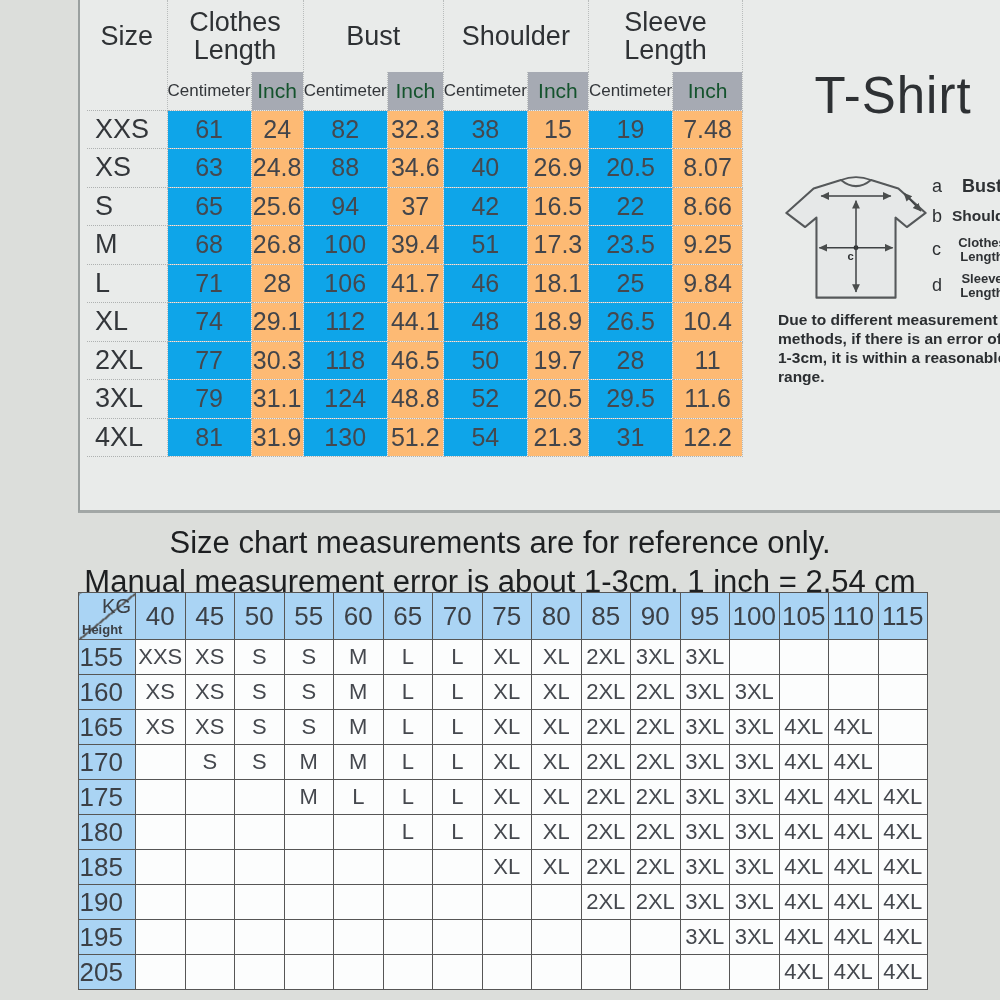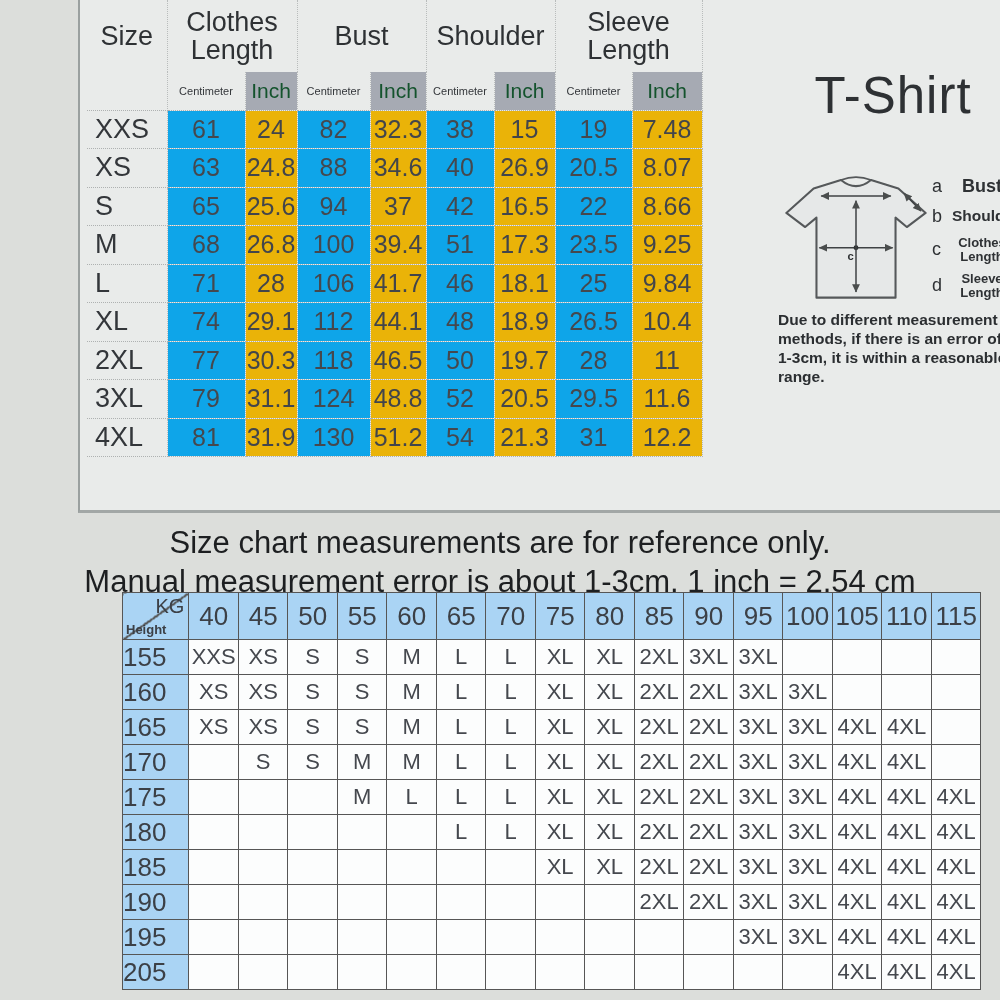--- a/index.html
+++ b/index.html
@@ -24,24 +24,24 @@
     box-sizing:border-box;padding:0;text-align:center;vertical-align:middle;
     border-right:1px dotted #b9bcbc;border-bottom:1px dotted #aeb1b1;
     font-weight:400;overflow:hidden;white-space:normal;
   }
   .size-table tr.group-row th{
     font-size:27px;color:#2e3134;border-bottom:none;line-height:1.05;
   }
   .size-table tr.group-row{height:72px;}
   .size-table tr.unit-row{height:38px;}
   .size-table tr.data-row{height:38.5px;}
-  .size-table .unit-cm{font-size:11px;color:#33363a;}
+  .size-table .unit-cm{font-size:17px;color:#33363a;}
   .size-table .unit-inch{font-size:21px;color:#14532d;background:#a6aab3;}
   .size-table td.cm{background:#0ea5e9;font-size:25px;color:#45484e;}
-  .size-table td.inch{background:#eab308;font-size:25px;color:#42454b;}
+  .size-table td.inch{background:#fdba74;font-size:25px;color:#42454b;}
   .size-table td.size-cell{
     text-align:left;padding-left:8px;font-size:27px;color:#33363a;background:transparent;
   }
   
   .product-title{
     position:absolute;left:700px;top:66px;width:226px;text-align:center;
     font-size:51px;color:#2e3134;letter-spacing:1px;
   }
   .shirt-figure{position:absolute;left:696px;top:168px;width:160px;height:152px;}
   .legend{
@@ -60,30 +60,30 @@
     font-size:15.5px;font-weight:700;color:#2b2e31;line-height:1.22;
   }
   
   .mid-note{
     position:absolute;left:0;top:524px;width:1000px;text-align:center;
     color:#1d1f21;font-size:31px;line-height:1.25;font-weight:400;
   }
   
   table.fit-table{
     position:absolute;left:78px;top:592px;
-    border-collapse:collapse;table-layout:fixed;margin-left:44px;
+    border-collapse:collapse;table-layout:fixed;
   }
   .fit-table th,.fit-table td{
     box-sizing:border-box;padding:0;text-align:center;vertical-align:middle;
     border:1.5px solid #565656;font-weight:400;
   }
   .fit-table tr.head-row{height:47px;}
   .fit-table tr.body-row{height:35px;}
   .fit-table th.weight{background:#aad4f4;font-size:26px;color:#3c4046;}
-  .fit-table td.height{background:#aad4f4;font-size:26px;color:#3c4046;text-align:right;padding-right:22px;}
+  .fit-table td.height{background:#aad4f4;font-size:26px;color:#3c4046;text-align:right;padding-right:12px;}
   .fit-table td.fit{background:#fcfdfd;font-size:22px;color:#45484e;}
   .fit-table th.corner{
     background:
       linear-gradient(to bottom right,rgba(0,0,0,0) 48.6%,#565656 48.6%,#565656 51.4%,rgba(0,0,0,0) 51.4%),
       #aad4f4;
     position:relative;
   }
   .corner-kg{position:absolute;top:2px;right:4px;font-size:20px;color:#3c4046;}
   .corner-height{position:absolute;bottom:2px;left:3px;font-size:13px;font-weight:700;color:#3c4046;}
 </style>

